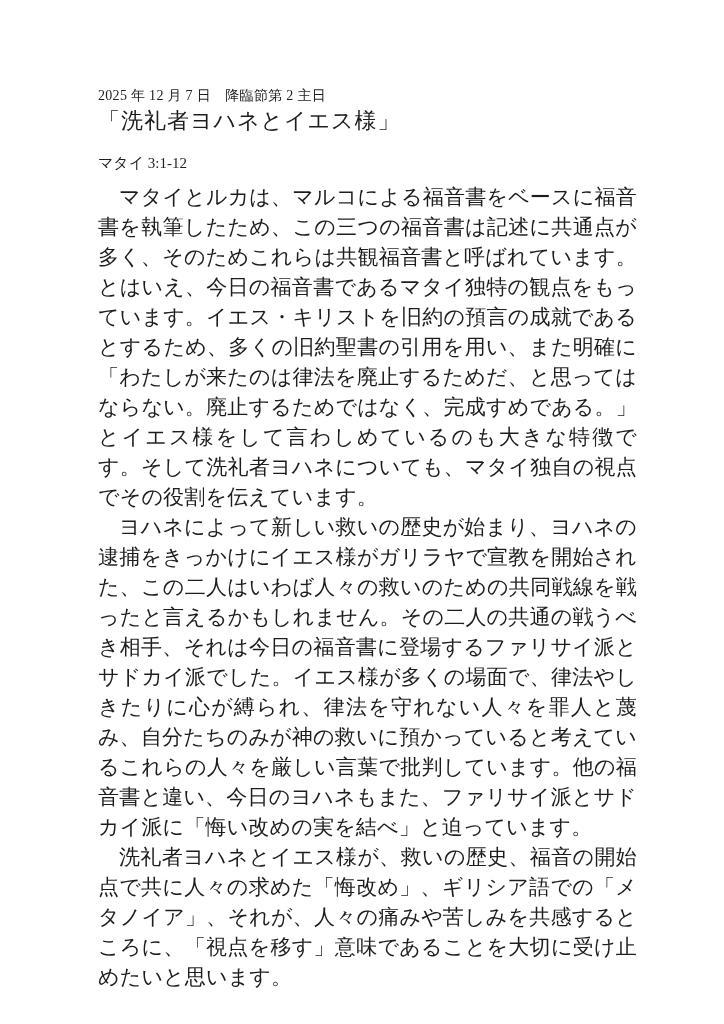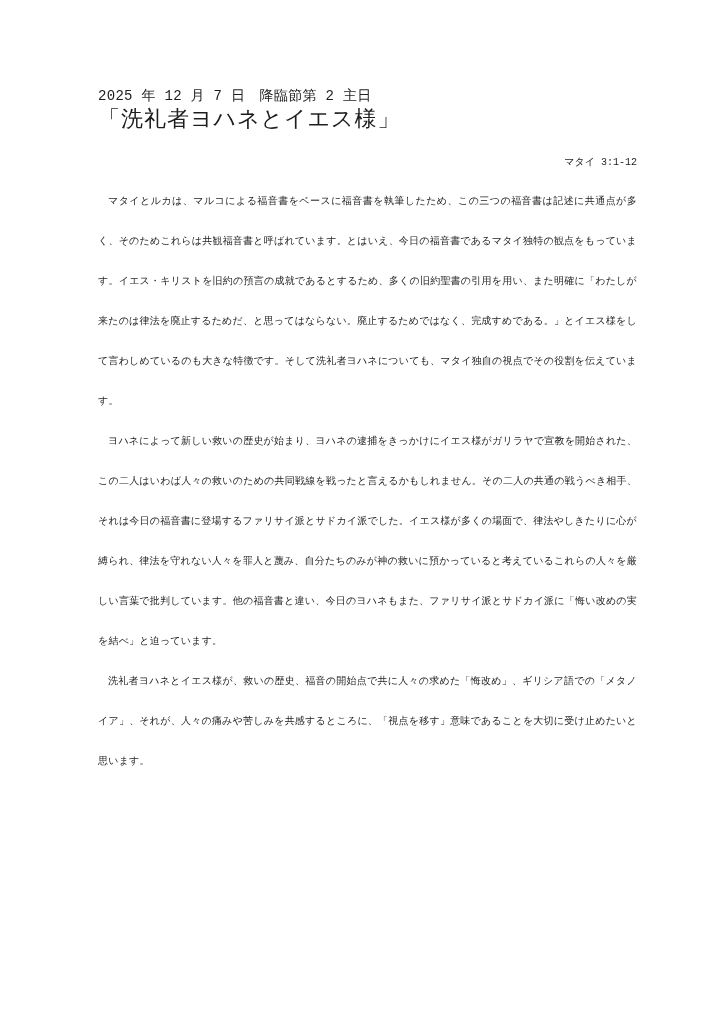--- a/index.html
+++ b/index.html
@@ -6,48 +6,48 @@
   html, body {
     background: #ffffff;
   }
   .page {
     position: relative;
     width: 724px;
     height: 1024px;
     margin: 0 auto;
     background: #ffffff;
     color: #1d1d1d;
-    font-family: Liberation Mono, monospace;
+    font-family: Liberation Serif, serif;
     padding: 86px 87px 0 98px;
     overflow: hidden;
   }
   .date-line {
     font-size: 14px;
     line-height: 20px;
     letter-spacing: 0.3px;
     white-space: pre;
   }
   .doc-title {
     font-size: 22px;
     font-weight: normal;
     line-height: 30px;
     letter-spacing: 1px;
   }
   .scripture-ref {
-    text-align: right;
-    font-size: 10px;
+    text-align: left;
+    font-size: 15px;
     line-height: 20px;
     margin-top: 17px;
   }
   .body-text {
     margin-top: 9px;
   }
   .body-text p {
-    font-size: 10px;
-    line-height: 40px;
+    font-size: 21px;
+    line-height: 30px;
     text-align: justify;
     text-justify: inter-ideograph;
     text-indent: 1em;
     letter-spacing: 0.2px;
   }
 </style>
 </head>
 <body>
 
 <div class="page">

